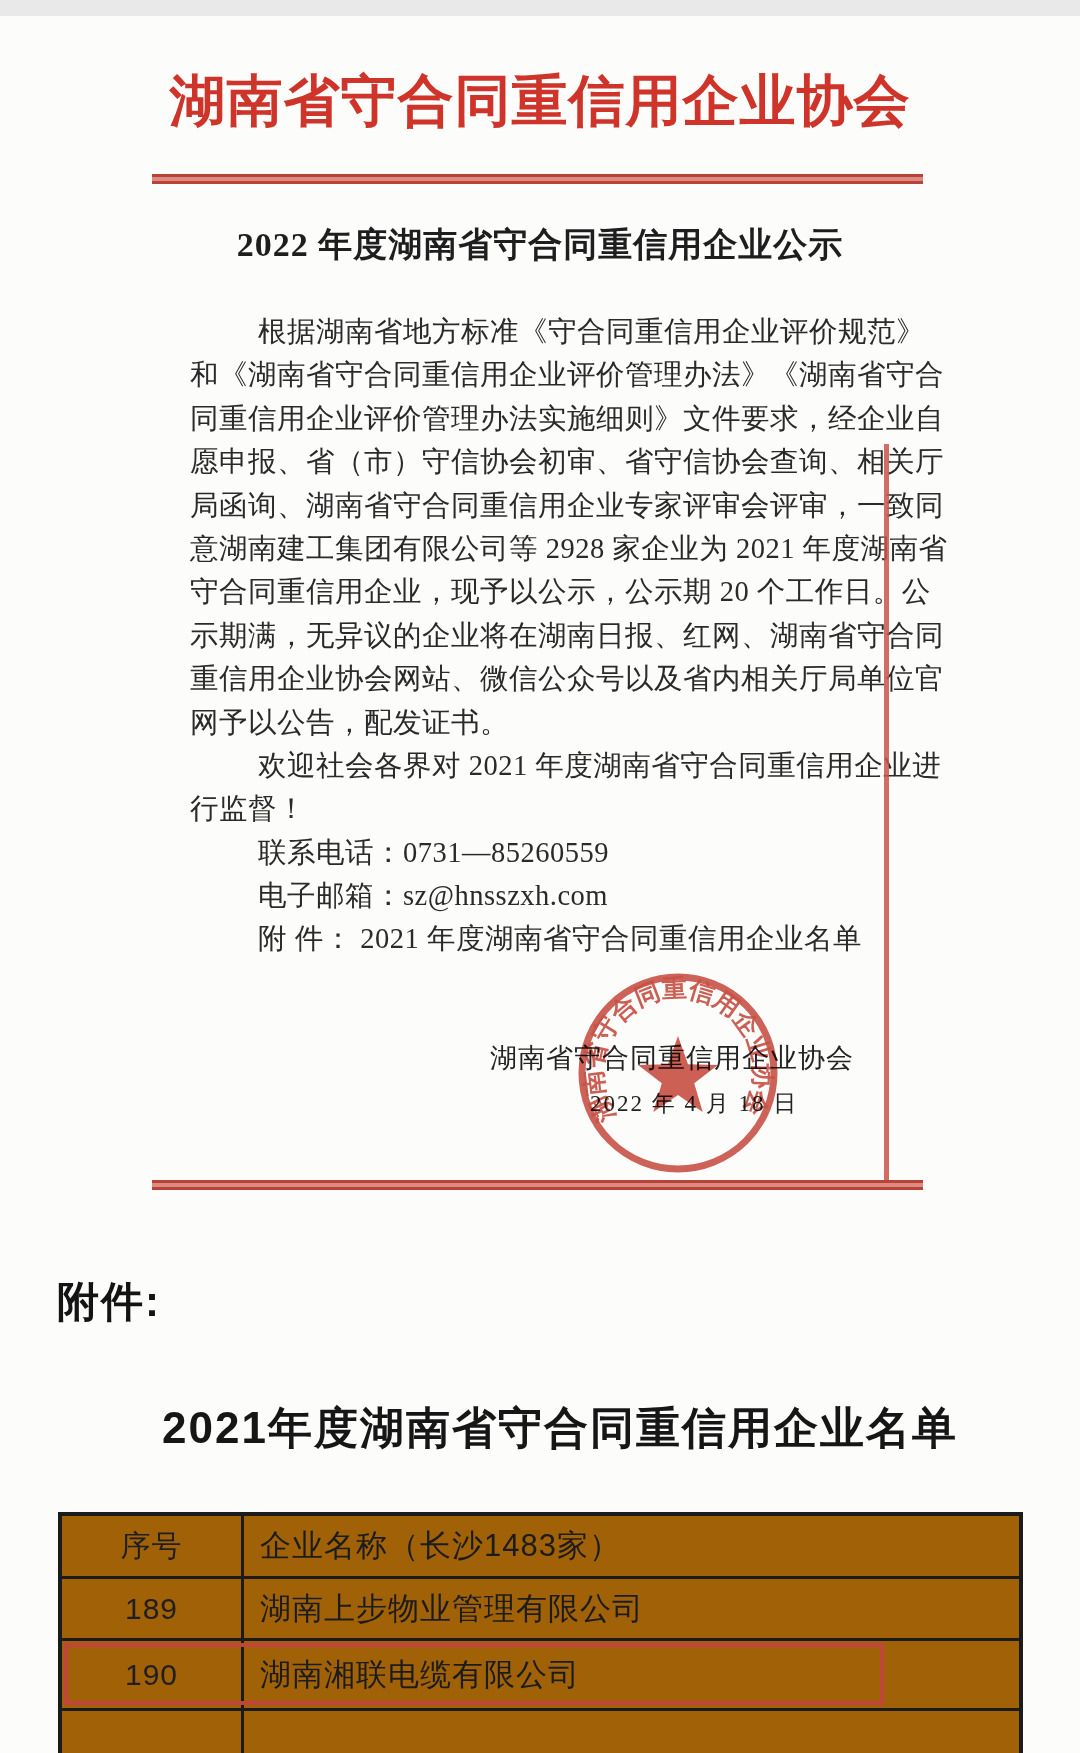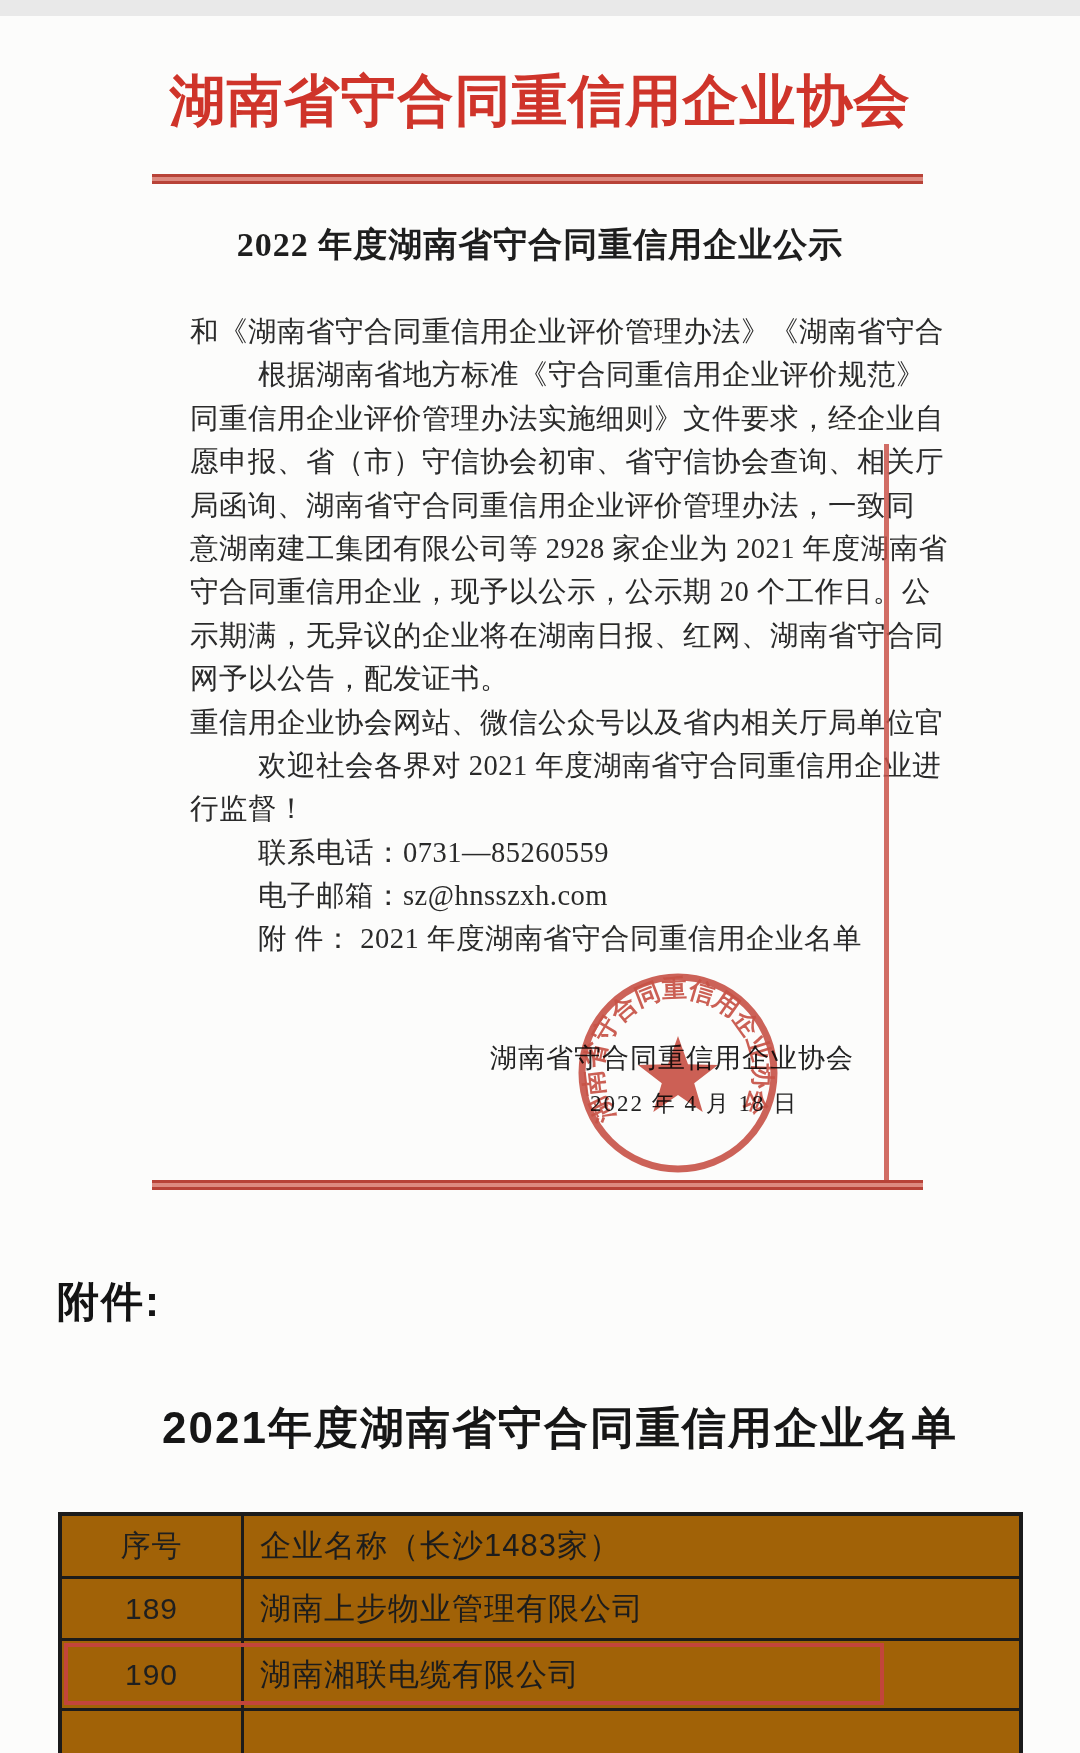--- a/index.html
+++ b/index.html
@@ -90,30 +90,30 @@
 <body>
 
 <div class="page">
 
   <div class="org-title">湖南省守合同重信用企业协会</div>
   <div class="red-rule rule-top"></div>
 
   <div class="doc-title">2022 年度湖南省守合同重信用企业公示</div>
 
   <div class="body-block" id="body-lines">
+      <div class="body-line indent">根据湖南省地方标准《守合同重信用企业评价规范》</div>
       <div class="body-line">和《湖南省守合同重信用企业评价管理办法》《湖南省守合</div>
-      <div class="body-line indent">根据湖南省地方标准《守合同重信用企业评价规范》</div>
       <div class="body-line">同重信用企业评价管理办法实施细则》文件要求，经企业自</div>
       <div class="body-line">愿申报、省（市）守信协会初审、省守信协会查询、相关厅</div>
-      <div class="body-line">局函询、湖南省守合同重信用企业评价管理办法，一致同</div>
+      <div class="body-line">局函询、湖南省守合同重信用企业专家评审会评审，一致同</div>
       <div class="body-line">意湖南建工集团有限公司等 2928 家企业为 2021 年度湖南省</div>
       <div class="body-line">守合同重信用企业，现予以公示，公示期 20 个工作日。公</div>
       <div class="body-line">示期满，无异议的企业将在湖南日报、红网、湖南省守合同</div>
+      <div class="body-line">重信用企业协会网站、微信公众号以及省内相关厅局单位官</div>
       <div class="body-line">网予以公告，配发证书。</div>
-      <div class="body-line">重信用企业协会网站、微信公众号以及省内相关厅局单位官</div>
       <div class="body-line indent">欢迎社会各界对 2021 年度湖南省守合同重信用企业进</div>
       <div class="body-line">行监督！</div>
       <div class="body-line indent">联系电话：0731—85260559</div>
       <div class="body-line indent">电子邮箱：sz@hnsszxh.com</div>
       <div class="body-line indent">附 件： 2021 年度湖南省守合同重信用企业名单</div>
     </div>
 
   <div class="signature">湖南省守合同重信用企业协会</div>
   <div class="doc-date">2022 年 4 月 18 日</div>
 

